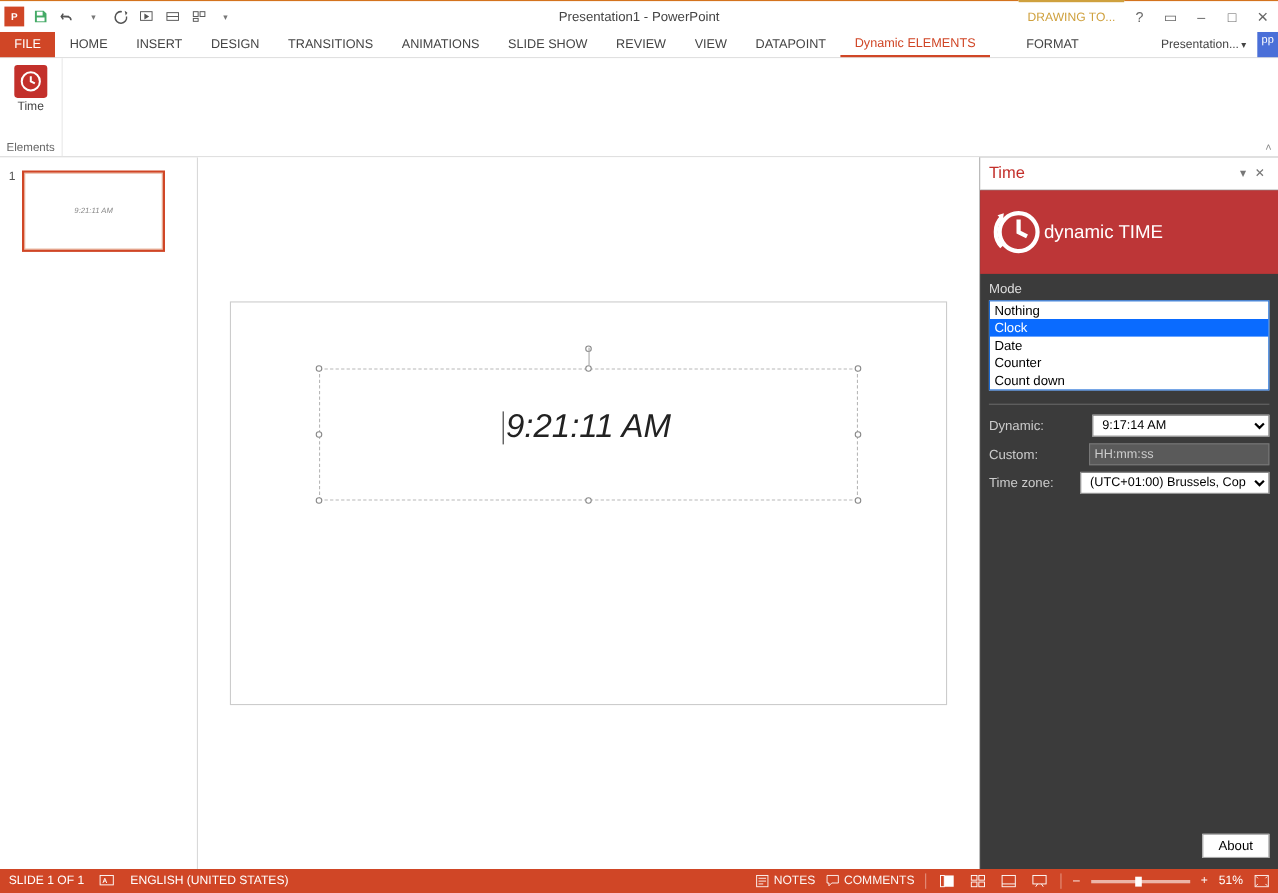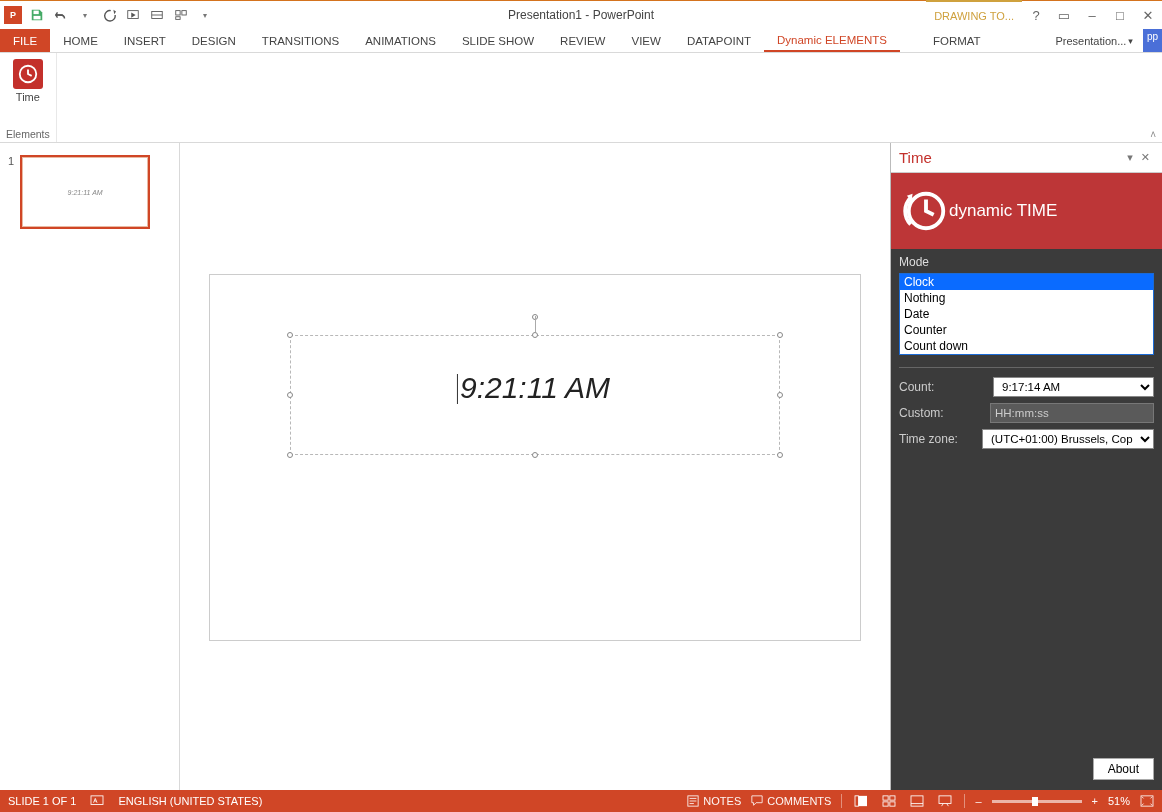--- a/index.html
+++ b/index.html
@@ -224,29 +224,29 @@
             <circle cx="24" cy="24" r="18" fill="none" stroke="#fff" stroke-width="4"></circle>
             <path d="M24 12v12l8 4" stroke="#fff" stroke-width="4" fill="none"></path>
             <path d="M8 10a20 20 0 000 28" fill="none" stroke="#fff" stroke-width="4"></path>
             <path d="M4 8l6-2-1 7z" fill="#fff"></path>
           </svg>
       </div>
       <div class="tp-banner-text">dynamic TIME</div>
     </div>
     <div class="tp-section-label">Mode</div>
     <div class="tp-list" id="mode-list">
+        <div class="tp-list-item">Nothing</div>
         <div class="tp-list-item selected">Clock</div>
-        <div class="tp-list-item">Nothing</div>
         <div class="tp-list-item">Date</div>
         <div class="tp-list-item">Counter</div>
         <div class="tp-list-item">Count down</div>
       </div>
     <div class="tp-divider"></div>
     <div class="tp-row">
-      <div class="tp-row-label">Count:</div>
+      <div class="tp-row-label">Dynamic:</div>
       <select class="tp-row-input">
         <option>9:17:14 AM</option>
       </select>
     </div>
     <div class="tp-row">
       <div class="tp-row-label">Custom:</div>
       <input class="tp-row-input" value="HH:mm:ss" style="">
     </div>
     <div class="tp-row">
       <div class="tp-row-label">Time zone:</div>

